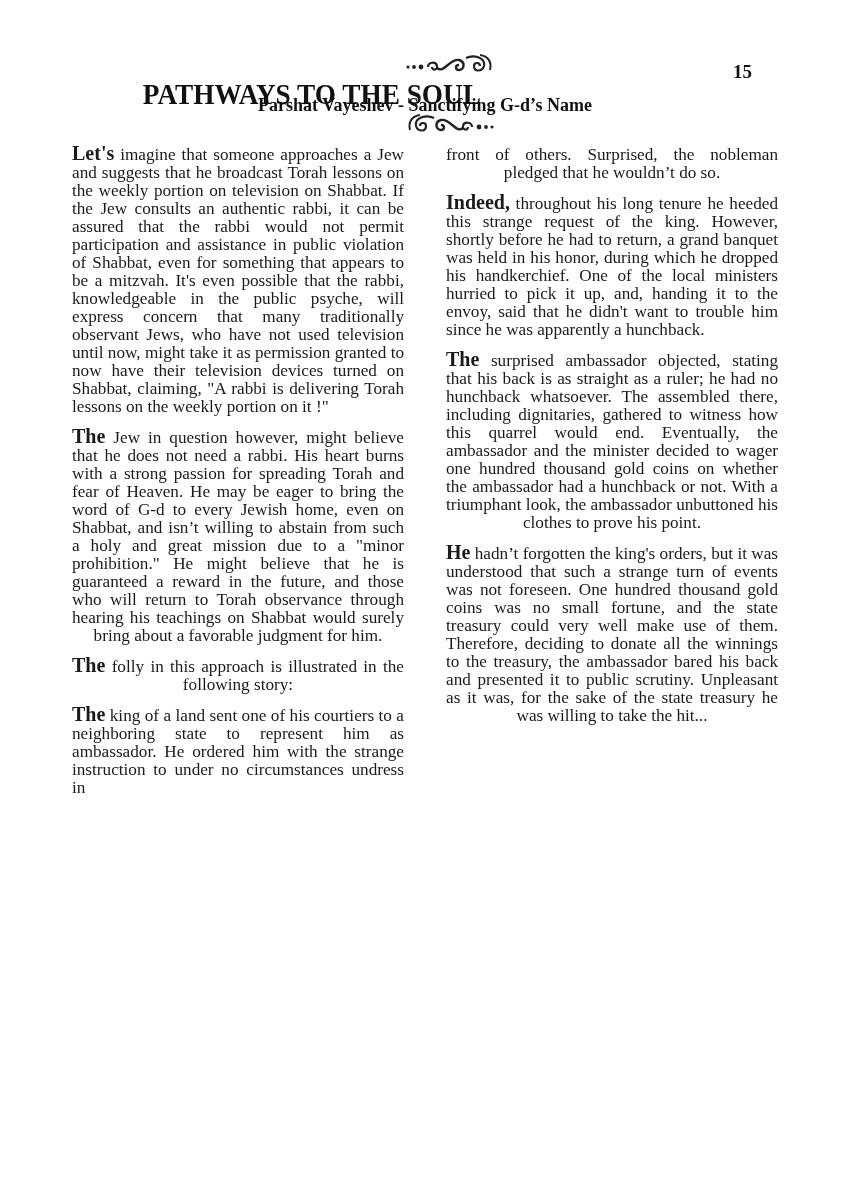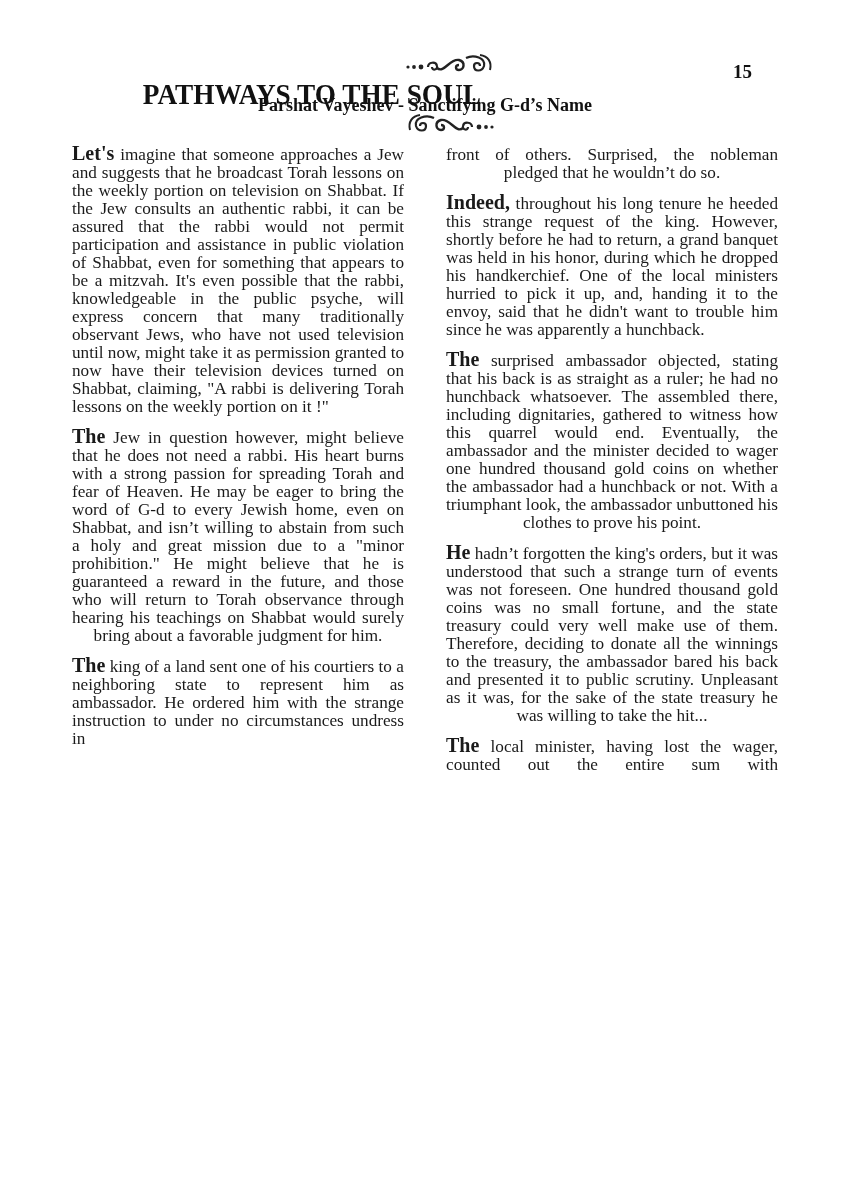--- a/index.html
+++ b/index.html
@@ -120,22 +120,22 @@
     </span>
   </div>
   <span class="page-number">15</span>
 </div>
 
 <div class="subtitle">Parshat Vayeshev - Sanctifying G-d’s Name</div>
 
 <div class="column col-left">
   <p class="para"><span class="lead">Let's</span><span> imagine that someone approaches a Jew and suggests that he broadcast Torah lessons on the weekly portion on television on Shabbat. If the Jew consults an authentic rabbi, it can be assured that the rabbi would not permit participation and assistance in public violation of Shabbat, even for something that appears to be a mitzvah. It's even possible that the rabbi, knowledgeable in the public psyche, will express concern that many traditionally observant Jews, who have not used television until now, might take it as permission granted to now have their television devices turned on Shabbat, claiming, "A rabbi is delivering Torah lessons on the weekly portion on it !"</span></p>
   <p class="para centered-last"><span class="lead">The</span><span> Jew in question however, might believe that he does not need a rabbi. His heart burns with a strong passion for spreading Torah and fear of Heaven. He may be eager to bring the word of G-d to every Jewish home, even on Shabbat, and isn’t willing to abstain from such a holy and great mission due to a "minor prohibition." He might believe that he is guaranteed a reward in the future, and those who will return to Torah observance through hearing his teachings on Shabbat would surely bring about a favorable judgment for him.</span></p>
+  <p class="para centered-last"><span class="lead">The</span><span> folly in this approach is illustrated in the following story:</span></p>
   <p class="para tight" style="text-align-last: justify;"><span class="lead">The</span><span> king of a land sent one of his courtiers to a neighboring state to represent him as ambassador. He ordered him with the strange instruction to under no circumstances undress in</span></p>
 </div>
 
 <div class="column col-right">
   <p class="para centered-last"><span class="lead"></span><span>front of others. Surprised, the nobleman pledged that he wouldn’t do so.</span></p>
   <p class="para"><span class="lead">Indeed,</span><span> throughout his long tenure he heeded this strange request of the king. However, shortly before he had to return, a grand banquet was held in his honor, during which he dropped his handkerchief. One of the local ministers hurried to pick it up, and, handing it to the envoy, said that he didn't want to trouble him since he was apparently a hunchback.</span></p>
   <p class="para centered-last"><span class="lead">The</span><span> surprised ambassador objected, stating that his back is as straight as a ruler; he had no hunchback whatsoever. The assembled there, including dignitaries, gathered to witness how this quarrel would end. Eventually, the ambassador and the minister decided to wager one hundred thousand gold coins on whether the ambassador had a hunchback or not. With a triumphant look, the ambassador unbuttoned his clothes to prove his point.</span></p>
   <p class="para centered-last"><span class="lead">He</span><span> hadn’t forgotten the king's orders, but it was understood that such a strange turn of events was not foreseen. One hundred thousand gold coins was no small fortune, and the state treasury could very well make use of them. Therefore, deciding to donate all the winnings to the treasury, the ambassador bared his back and presented it to public scrutiny. Unpleasant as it was, for the sake of the state treasury he was willing to take the hit...</span></p>
-  <p class="para tight" style="text-align-last: justify;"><span class="lead">The</span><span> local minister, having lost the wager, counted out the entire sum with</span></p>
 </div>
 
 </body></html>

